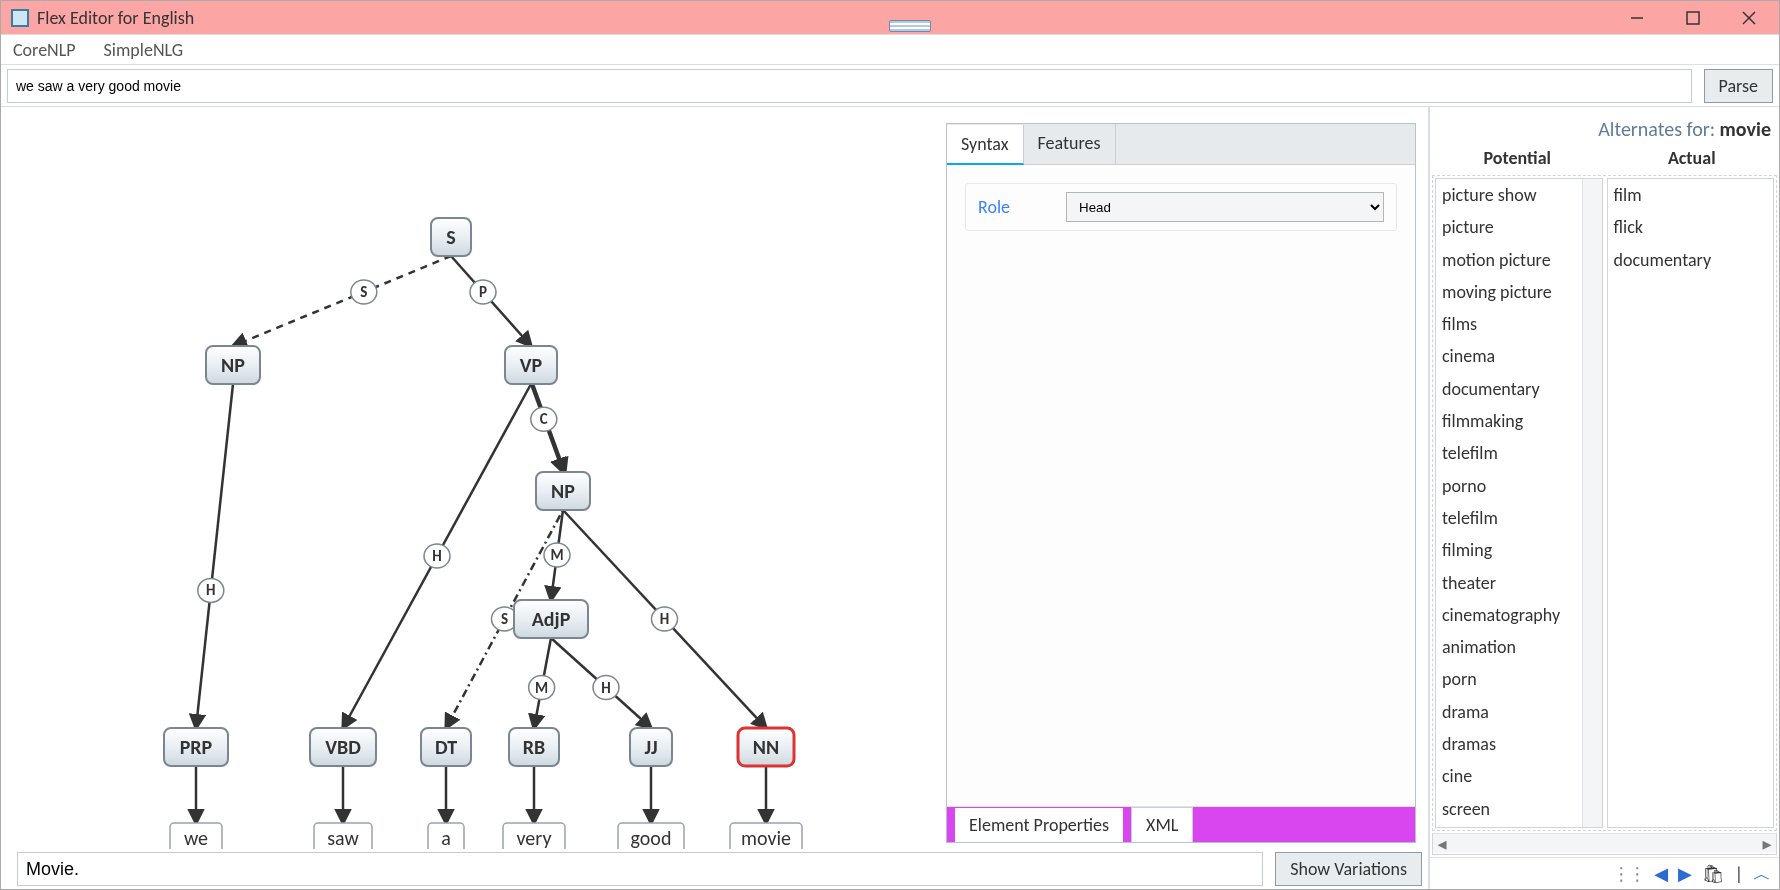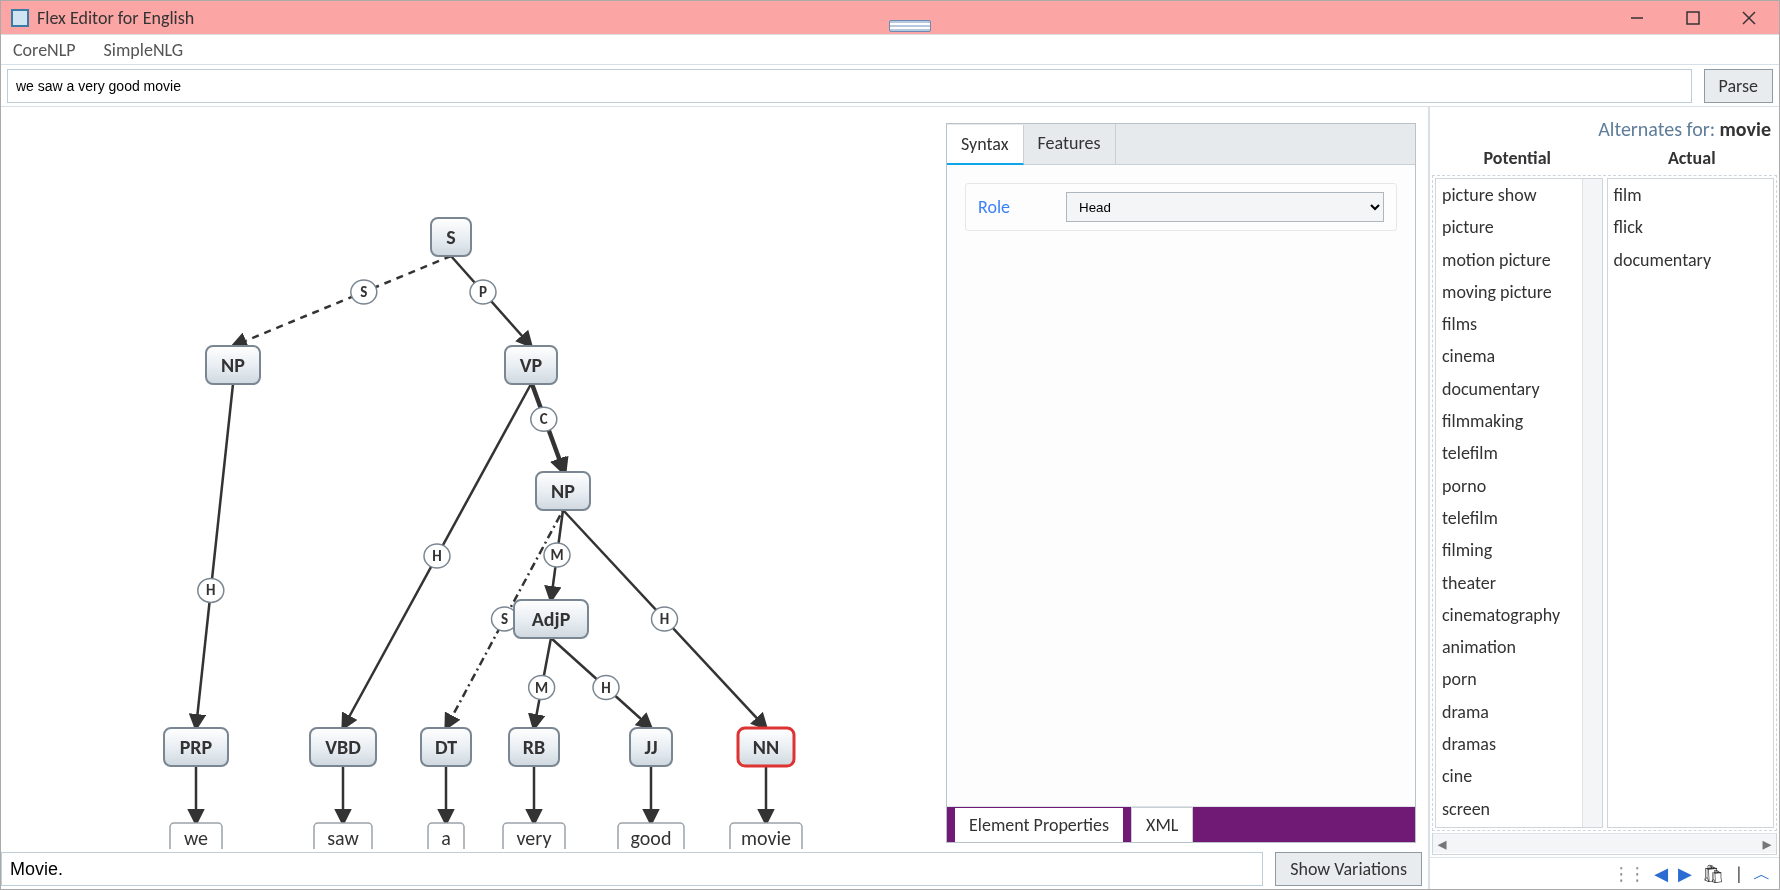--- a/index.html
+++ b/index.html
@@ -23,25 +23,25 @@
   .tree-svg { width:1100px; height:760px; display:block; }
   .prop-panel { position:absolute; top:16px; right:12px; width:470px; height:720px; border:1px solid #b8c2c9; background:#fdfdfd; display:flex; flex-direction:column; }
   .prop-title { text-align:center; font-weight:600; padding:8px 0; border-bottom:1px solid #e4e8eb; }
   .tabsA { display:flex; border-bottom:1px solid #c9d0d5; background:#e6eaed; }
   .tabsA .tab { padding:8px 14px; background:#e6eaed; border-right:1px solid #c9d0d5; cursor:default; }
   .tabsA .tab.active { background:#fff; border-bottom:2px solid #0ea5e9; position:relative; top:1px; }
   .prop-body { flex:1; padding:18px; }
   .prop-row { display:flex; align-items:center; gap:18px; border:1px solid #e4e8eb; border-radius:3px; padding:8px 12px; }
   .prop-row label { width:70px; color:#3b82f6; }
   .prop-row select { flex:1; height:30px; border:1px solid #aeb7bd; background:#f3f5f7; padding:0 8px; }
-  .tabsB { height:36px; display:flex; align-items:flex-end; border-top:1px solid #dde3e7; background:#701a75; }
+  .tabsB { height:36px; display:flex; align-items:flex-end; border-top:1px solid #dde3e7; background:#d946ef; }
   .tabsB .tab { padding:6px 14px; border:1px solid #c9d0d5; border-bottom:none; margin-left:8px; background:#fff; }
   .tabsB .tab.first { border:none; }
   .bottom-row { height:40px; display:flex; align-items:center; }
-  .status-input { flex:1; height:34px; margin:3px 4px 3px 0; border:1px solid #bfcdd6; padding:0 8px; font-size:18px; background:#fff; }
+  .status-input { flex:1; height:34px; margin:3px 4px 3px 16px; border:1px solid #bfcdd6; padding:0 8px; font-size:18px; background:#fff; }
   .right { width:350px; display:flex; flex-direction:column; border-left:1px solid #d7e0e6; }
   .rt-title { padding:10px 8px 4px; text-align:right; color:#5f7d99; font-size:20px; }
   .rt-title .word { color:#333; font-weight:700; }
   .rt-headers { display:flex; padding:2px 0 6px;justify-content:center; }
   .rt-headers div { flex:1; text-align:center; font-weight:700; }
   .alt-cols { flex:1; display:flex; overflow:hidden; border:1px dashed #cfd6db; margin:0 2px 2px 2px; }
   .listbox { flex:1; border:1px solid #cfd6db; margin:2px; background:#fff; display:flex; flex-direction:column; overflow:hidden; }
   .listbox .lb-body { flex:1; overflow-y:auto; }
   .listbox .lb-scrollbar { width:20px; border-left:1px solid #dde3e7; background:#f3f5f7; }
   .listbox .item { padding:4px 6px; cursor:default; line-height:1.35; }

